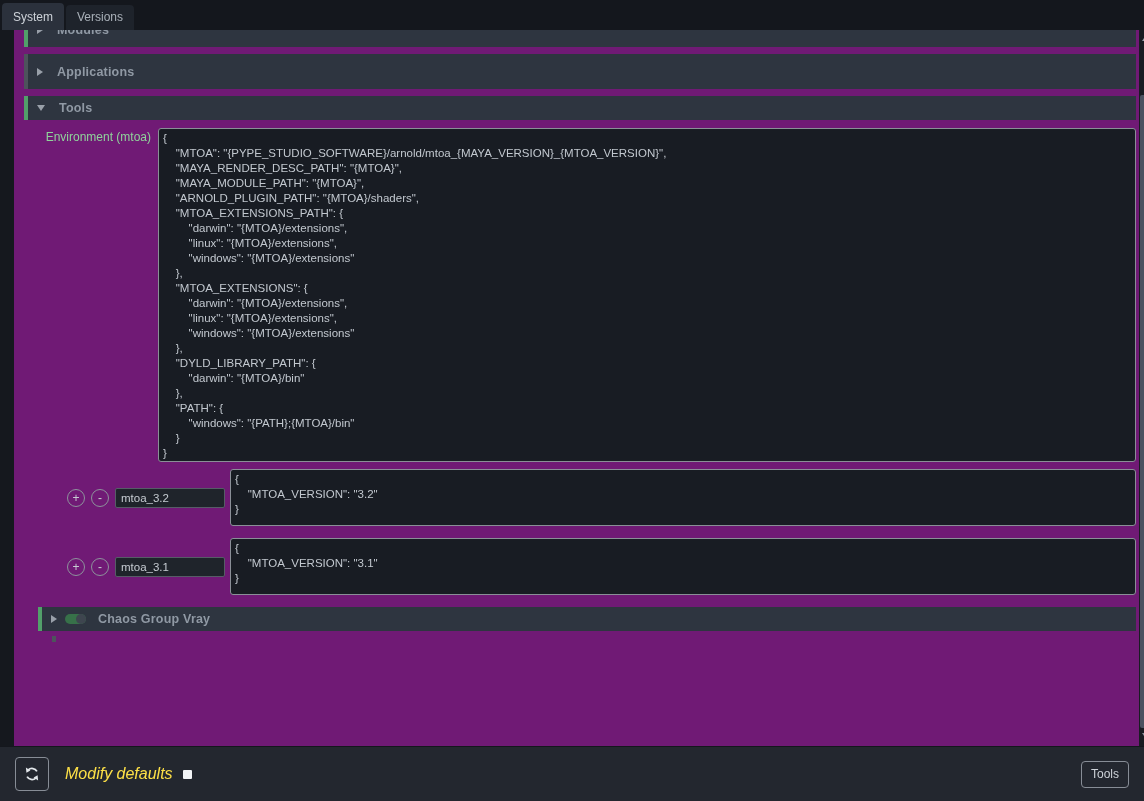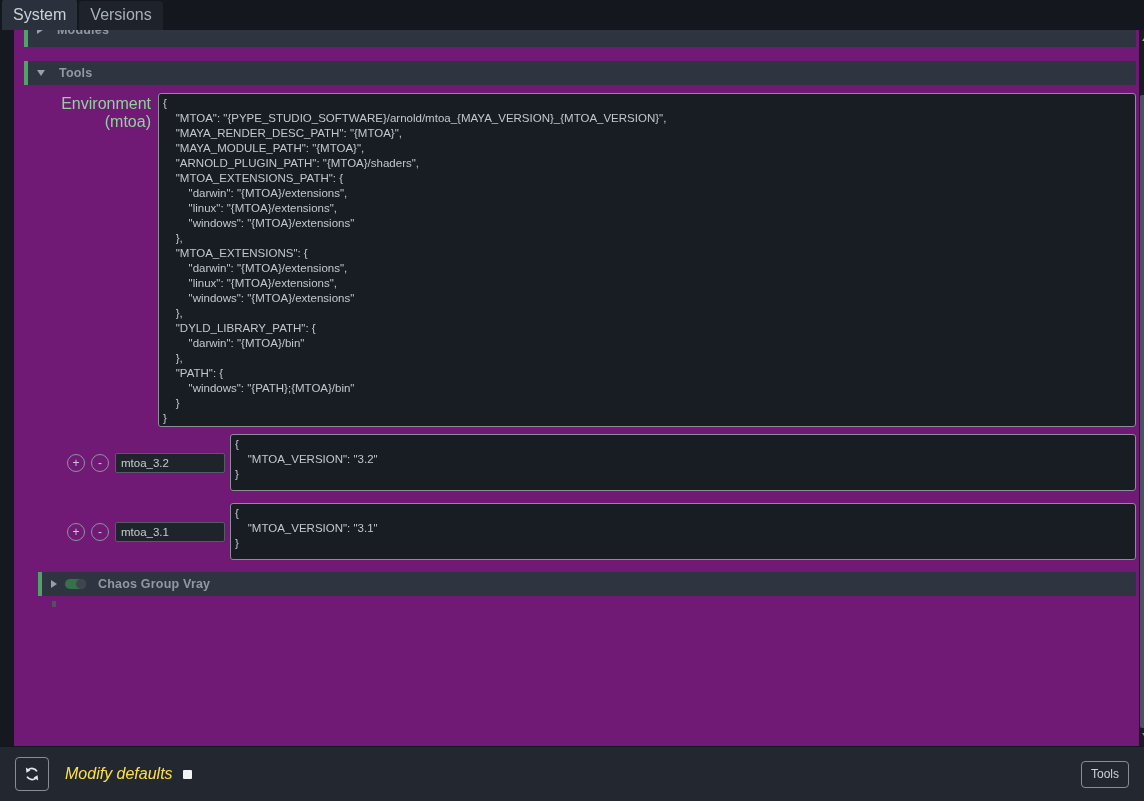--- a/index.html
+++ b/index.html
@@ -6,21 +6,21 @@
   html,body { background:#0f1217; }
   .app {
     position:relative; width:1144px; height:801px;
     background:#15181e; overflow:hidden;
     font-family:"Liberation Sans", sans-serif;
     color:#9aa2ac;
   }
   
   .tabbar { position:absolute; left:0; top:0; width:100%; height:30px;
     background:#14171d; display:flex; align-items:flex-end; padding-left:2px; }
-  .tab { padding:5px 11px 6px 11px; font-size:16px; color:#a9b0b8;
+  .tab { padding:5px 11px 6px 11px; font-size:12px; color:#a9b0b8;
     background:#1e232b; border-radius:4px 4px 0 0; margin-right:2px; cursor:default; }
   .tab.active { background:#2b313c; color:#cdd2d8; padding-top:7px; }
   
   .scrollarea { position:absolute; left:14px; top:30px; width:1144px; height:716px;
     background:#701a75; overflow:hidden; }
   .content { margin:0 22px 0 10px; }
   
   .sec-header { height:35px; background:#2e3540; border-left:4px solid #4d535c;
     display:flex; align-items:center; padding-left:9px; }
   .sec-header.green { border-left-color:#52a06a; }
@@ -36,21 +36,21 @@
   .toggle { position:relative; width:21px; height:10px; border-radius:5px;
     background:#377149; margin-left:8px; flex:0 0 auto; }
   .toggle .knob { position:absolute; right:0; top:0; width:10px; height:10px;
     border-radius:50%; background:#3e454f; }
   
   .tools-body { padding-left:14px; }
   .sub-indent { padding-left:13px; }
   
   .env-row { display:flex; margin-top:8px; }
   .env-label { width:120px; text-align:right; padding:2px 7px 0 0;
-    font-size:16px; color:#8fd39b; flex:0 0 auto; }
+    font-size:12px; color:#8fd39b; flex:0 0 auto; }
   .code-box { background:#181c23; border:1px solid #8a8f97; border-radius:3px;
     overflow:hidden; }
   .code-box pre { font-family:"Liberation Sans", sans-serif; font-size:11.5px;
     line-height:15px; color:#c2c8cf; white-space:pre; padding:2px 0 0 4px; }
   .code-big { flex:1; height:334px; }
   
   .ver-row { display:flex; align-items:center; margin-left:29px; }
   .circle-btn { width:18px; height:18px; border:1px solid #8d939c; border-radius:50%;
     color:#c6ccd2; font-size:12px; line-height:16px; text-align:center;
     background:transparent; margin-right:6px; flex:0 0 auto; cursor:default; }
@@ -94,20 +94,24 @@
   <div class="scrollarea">
     <div class="content">
 
       <div class="clipwrap">
         <div class="sec-header green">
           <span class="arr right"></span>
           <span class="sec-title">Modules</span>
         </div>
       </div>
 
+      <div class="sec-header">
+        <span class="arr right"></span>
+        <span class="sec-title">Applications</span>
+      </div>
       <div class="gap7"></div>
 
       <div>
         <div class="sec-header green h34">
           <span class="arr down"></span>
           <span class="sec-title">Tools</span>
         </div>
 
         <div class="tools-body">
 

